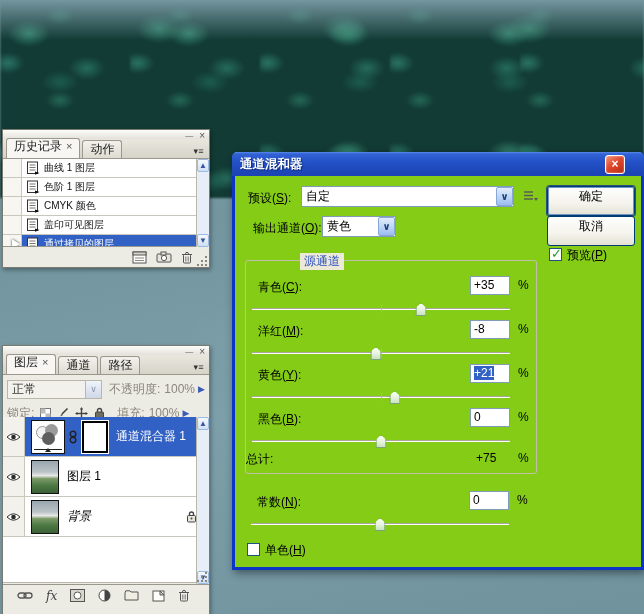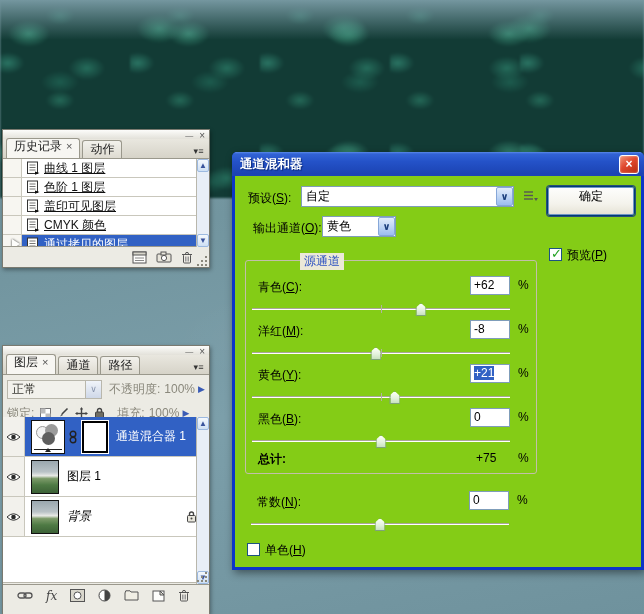--- a/index.html
+++ b/index.html
@@ -45,21 +45,21 @@
   .tab .tclose { margin-left:4px; color:#555; font-size:11px; }
   .flyout { margin-left:auto; margin-bottom:3px; margin-right:3px; font-size:9px; color:#333;
     line-height:8px; text-align:center; width:15px; }
 
   
   .hlist { position:absolute; left:0; right:0; top:29px; bottom:20px; background:#fff;
     border-bottom:1px solid #9a988c; overflow:hidden; }
   .hrow { position:relative; height:19px; border-bottom:1px solid #c9c7bc; display:flex; align-items:center; }
   .hrow .lcell { width:19px; height:100%; border-right:1px solid #c9c7bc; background:#f7f6f1; flex:0 0 auto; position:relative; }
   .hrow .hicon { margin:0 4px 0 4px; flex:0 0 auto; }
-  .hrow .hlabel { font-size:12px; color:#111; white-space:nowrap;text-decoration:underline; }
+  .hrow .hlabel { font-size:10px; color:#111; white-space:nowrap; }
   .hrow.sel { background:#3161c4; }
   .hrow.sel .hlabel { color:#fff; }
   .hrow.sel .lcell { background:#f7f6f1; }
   .playmark { position:absolute; right:1px; top:4px; width:0; height:0;
     border-left:8px solid #fdfdfb; border-top:5px solid transparent; border-bottom:5px solid transparent;
     filter:drop-shadow(0 0 1px #333); }
   .vscroll { position:absolute; right:0; top:0; bottom:0; width:13px; background:#e8eef7;
     border-left:1px solid #b9b7ac; display:flex; flex-direction:column; justify-content:space-between; }
   .sarrow { height:13px; background:linear-gradient(180deg,#f4f8fd,#cfe0f4); border:1px solid #9cb9e0;
     border-radius:2px; font-size:8px; color:#39539c; text-align:center; line-height:11px; }
@@ -105,21 +105,21 @@
   .toolbar { position:absolute; left:0; right:0; top:238px; height:22px; border-top:1px solid #9a988c;
     background:#ecebe4; display:flex; align-items:center; gap:13px; padding-left:14px; }
   .below-toolbar { position:absolute; left:0; right:0; top:260px; bottom:0; background:#ecebe4; }
 
   
   .dialog { position:absolute; left:232px; top:152px; width:412px; height:418px;
     border:3px solid #0c35c8; border-top:none; border-radius:5px 5px 0 0;
     box-shadow:2px 3px 8px rgba(0,0,0,.45); background:#ece9d8; }
   .titlebar { position:absolute; left:-3px; right:-3px; top:0; height:24px; border-radius:5px 5px 0 0;
     background:linear-gradient(180deg,#5a8ae8 0%,#3263d6 8%,#2452c8 40%,#1c44b4 90%,#1c44b4 100%);
-    display:flex; align-items:center; padding:0 5px 0 8px; }
+    display:flex; align-items:center; padding:0 19px 0 8px; }
   .titlebar .ttext { color:#fff; font-weight:bold; font-size:12.5px; text-shadow:1px 1px 1px #0a2a7a; }
   .closebtn { margin-left:auto; width:20px; height:19px; border:1px solid #fff; border-radius:3px;
     background:linear-gradient(145deg,#f09477 0%,#e0482e 45%,#b52a10 100%);
     color:#fff; font-weight:bold; font-size:12px; line-height:17px; text-align:center;
     box-shadow:inset 0 0 2px rgba(255,255,255,.6); }
   .dlgbody { position:absolute; left:0; right:0; top:24px; bottom:0; background:#84cc16; }
 
   .lbl { position:absolute; white-space:nowrap; color:#000; }
   .combo { position:absolute; height:21px; background:#fff; border:1px solid #7f9db9;
     display:flex; align-items:center; padding-left:4px; }
@@ -209,35 +209,35 @@
     <div class="lcell"></div>
     <span class="hicon">
       <svg width="14" height="14" viewBox="0 0 14 14">
               <rect x="1.5" y="1" width="10" height="11.5" fill="#fdfdfb" stroke="#333"></rect>
               <line x1="3.5" y1="4" x2="9.5" y2="4" stroke="#777"></line>
               <line x1="3.5" y1="6.5" x2="9.5" y2="6.5" stroke="#777"></line>
               <line x1="3.5" y1="9" x2="9.5" y2="9" stroke="#777"></line>
               <path d="M9 10.5 L13.5 12 L9 13.8 Z" fill="#111"></path>
             </svg>
     </span>
-    <span class="hlabel">盖印可见图层</span>
+    <span class="hlabel">CMYK 颜色</span>
   </div>
 
   <div class="hrow">
     <div class="lcell"></div>
     <span class="hicon">
       <svg width="14" height="14" viewBox="0 0 14 14">
               <rect x="1.5" y="1" width="10" height="11.5" fill="#fdfdfb" stroke="#333"></rect>
               <line x1="3.5" y1="4" x2="9.5" y2="4" stroke="#777"></line>
               <line x1="3.5" y1="6.5" x2="9.5" y2="6.5" stroke="#777"></line>
               <line x1="3.5" y1="9" x2="9.5" y2="9" stroke="#777"></line>
               <path d="M9 10.5 L13.5 12 L9 13.8 Z" fill="#111"></path>
             </svg>
     </span>
-    <span class="hlabel">CMYK 颜色</span>
+    <span class="hlabel">盖印可见图层</span>
   </div>
 
   <div class="hrow sel">
     <div class="lcell">
             <div class="playmark"></div>
           </div>
     <span class="hicon">
       <svg width="14" height="14" viewBox="0 0 14 14">
               <rect x="1.5" y="1" width="10" height="11.5" fill="#fdfdfb" stroke="#333"></rect>
               <line x1="3.5" y1="4" x2="9.5" y2="4" stroke="#777"></line>
@@ -467,31 +467,32 @@
             <path d="M11 8 L15 8 L13 11 Z" fill="#555"></path>
           </svg>
       </span>
       <div class="xpbtn default" style="left:312px; top:10px;">确定</div>
 
       <div class="lbl" style="left:18px; top:44px;"><span>输出通道(</span><u>O</u><span>):</span></div>
       <div class="combo" style="left:87px; top:40px; width:74px;">
         <span>黄色</span>
         <span class="dArrow2">∨</span>
       </div>
+      <div class="xpbtn" style="left:312px; top:40px;">取消</div>
 
       <div class="lbl" style="left:314px; top:71px;">
         <span class="checkbox checked"></span><span><span>预览(</span><u>P</u><span>)</span></span>
       </div>
 
       <div class="groupbox" style="left:10px; top:84px; width:292px; height:214px;">
         <span class="grouplegend">源通道</span>
         <div id="channels-container">
   <div class="ch-row" style="top: 14px;">
     <div class="ch-label"><span class="pre">青色(</span><u class="key">C</u><span class="post">):</span></div>
-    <div class="ch-field"><span class="val">+62</span></div>
+    <div class="ch-field"><span class="val">+35</span></div>
     <span class="ch-pct">%</span>
     <div class="ch-slider">
       <div class="ch-track"></div>
       <div class="ch-tick"></div>
       <div class="ch-thumb" style="left: 65.5%;"></div>
     </div>
   </div>
 
   <div class="ch-row" style="top: 58px;">
     <div class="ch-label"><span class="pre">洋红(</span><u class="key">M</u><span class="post">):</span></div>
@@ -520,21 +521,21 @@
     <div class="ch-field"><span class="val">0</span></div>
     <span class="ch-pct">%</span>
     <div class="ch-slider">
       <div class="ch-track"></div>
       <div class="ch-tick"></div>
       <div class="ch-thumb" style="left: 50%;"></div>
     </div>
   </div>
 </div>
         <div class="total-row" style="top:190px;">
-          <span class="lbl" style="left:12px; top:0;font-weight:bold;">总计:</span>
+          <span class="lbl" style="left:0; top:0;">总计:</span>
           <span class="total-val">+75</span>
           <span class="ch-pct" style="top:0;">%</span>
         </div>
       </div>
 
       <div id="constant-container" class="abs" style="left:10px; top:314px; width:292px; height:45px;">
   <div class="ch-row" style="top: 0px;">
     <div class="ch-label"><span class="pre">常数(</span><u class="key">N</u><span class="post">):</span></div>
     <div class="ch-field"><span class="val">0</span></div>
     <span class="ch-pct">%</span>

